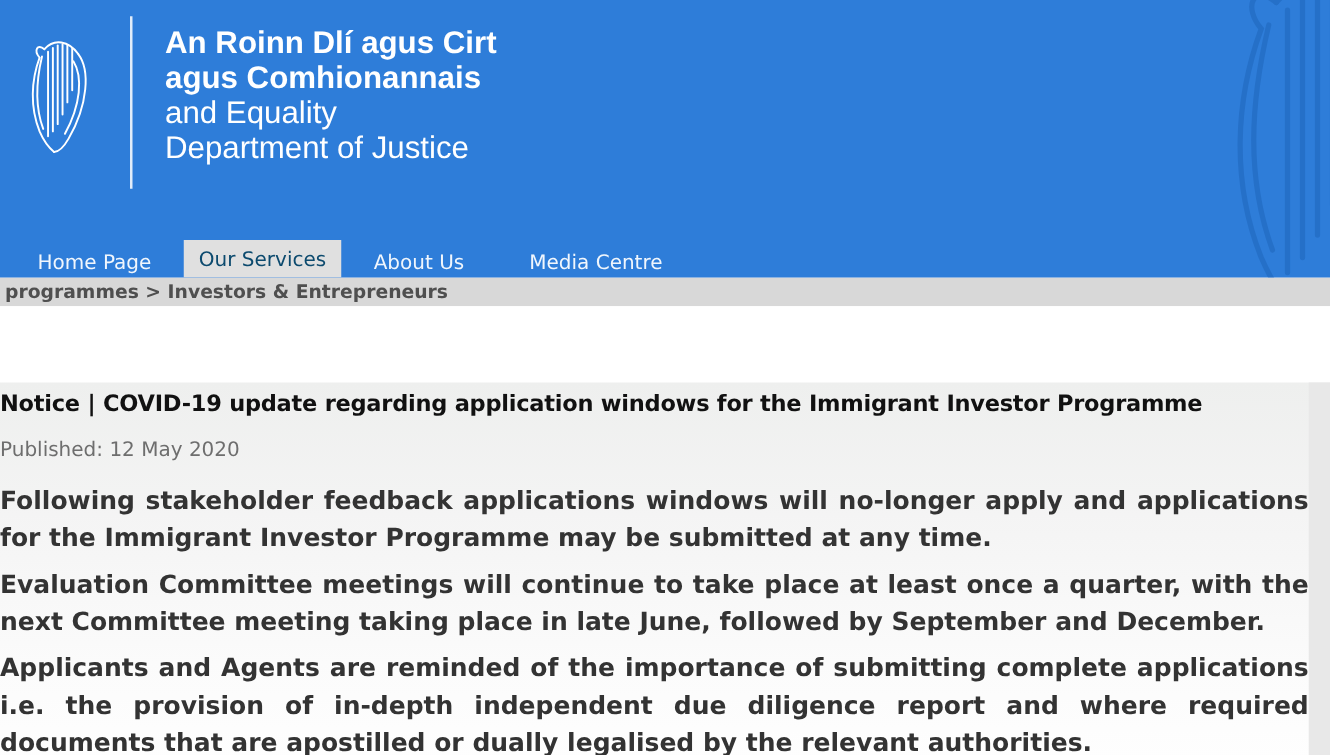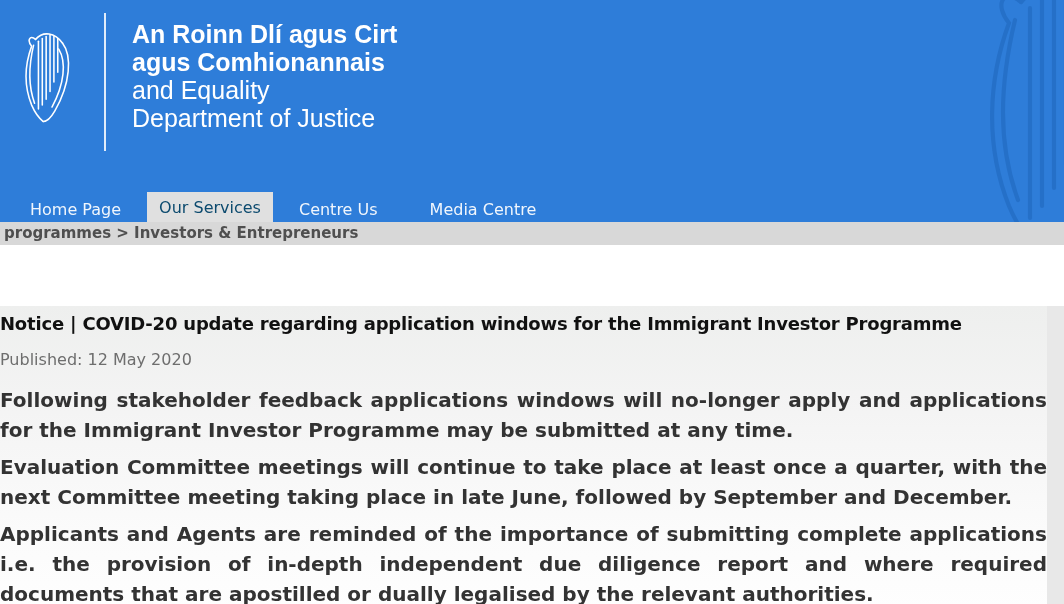--- a/index.html
+++ b/index.html
@@ -173,31 +173,31 @@
         <div class="irish">An Roinn Dlí agus Cirt</div>
         <div class="irish">agus Comhionannais</div>
         <div>and Equality</div>
         <div>Department of Justice</div>
       </div>
     </div>
 
     <div class="nav-row">
       <a class="nav-item">Home Page</a>
       <a class="nav-item active">Our Services</a>
-      <a class="nav-item">Centre Us</a>
+      <a class="nav-item">About Us</a>
       <a class="nav-item">Media Centre</a>
     </div>
   </div>
 
   <div class="breadcrumb">programmes &gt; Investors &amp; Entrepreneurs</div>
 
   <div class="gap"></div>
 
   <div class="notice-section">
     <div class="right-strip"></div>
-    <h1 class="article-title">Notice | COVID-20 update regarding application windows for the Immigrant Investor Programme</h1>
+    <h1 class="article-title">Notice | COVID-19 update regarding application windows for the Immigrant Investor Programme</h1>
     <div class="published">Published: 12 May 2020</div>
     <p>Following stakeholder feedback applications windows will no-longer apply and applications for the Immigrant Investor Programme may be submitted at any time.</p>
     <p>Evaluation Committee meetings will continue to take place at least once a quarter, with the next Committee meeting taking place in late June, followed by September and December.</p>
     <p>Applicants and Agents are reminded of the importance of submitting complete applications i.e. the provision of in-depth independent due diligence report and where required documents that are apostilled or dually legalised by the relevant authorities.</p>
   </div>
 
 </div>
 
 </body></html>

